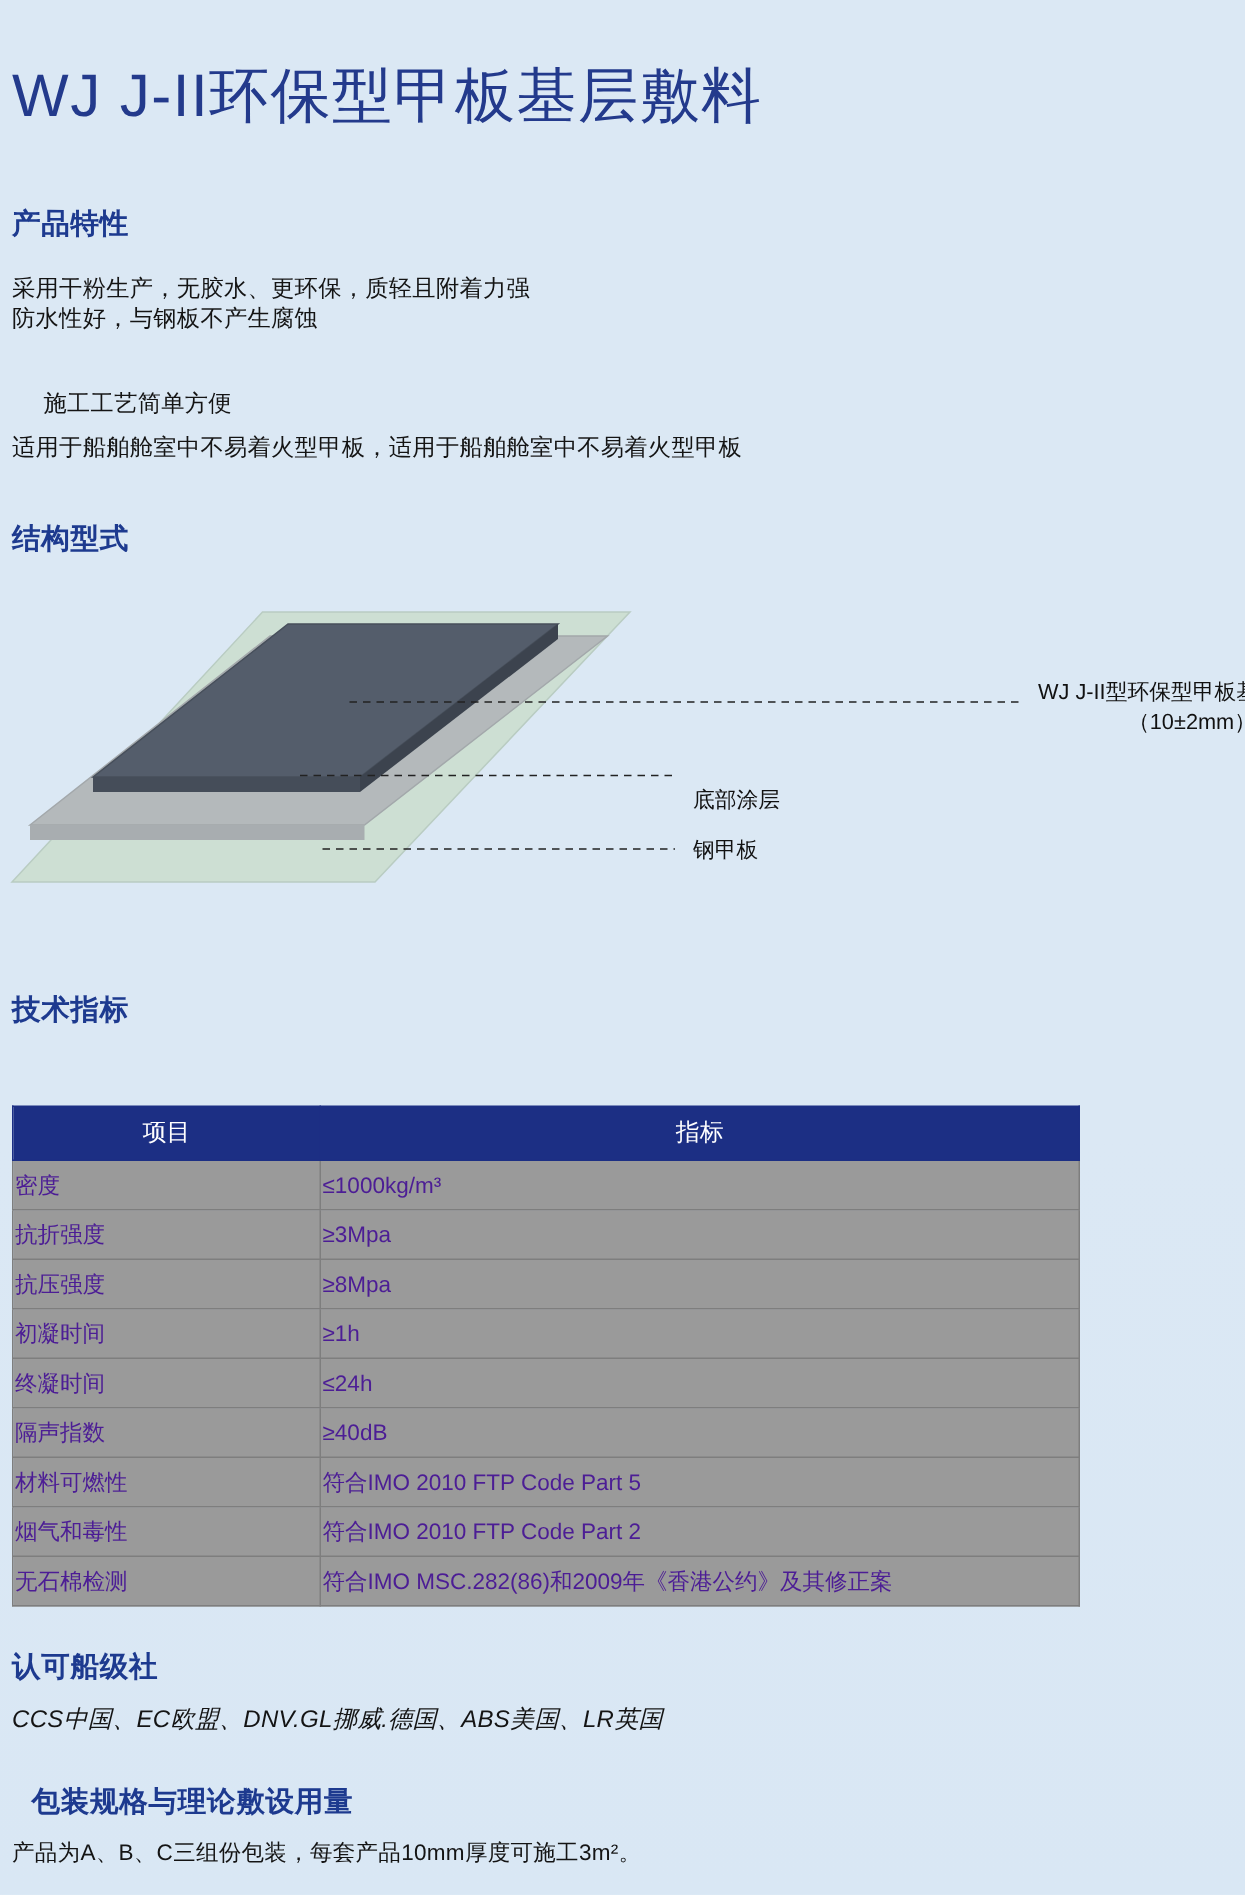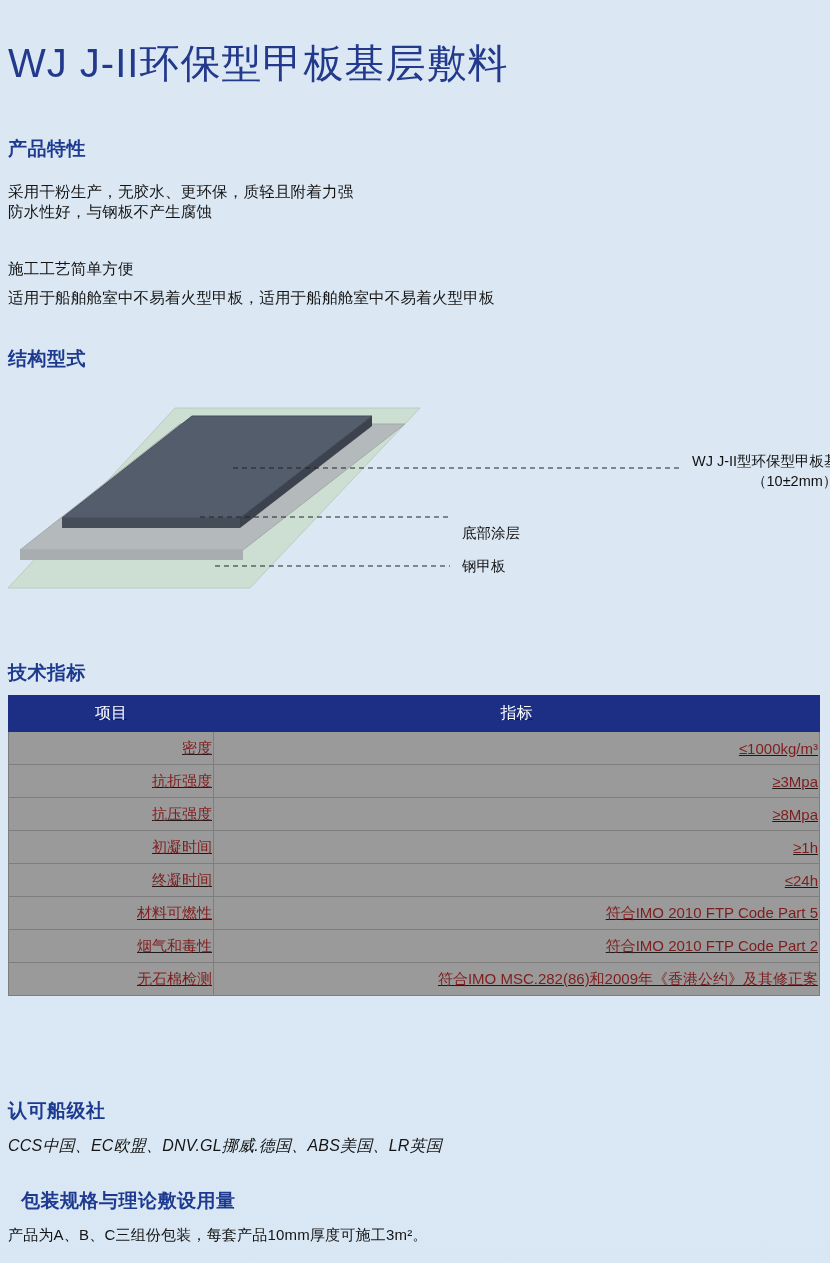--- a/index.html
+++ b/index.html
@@ -63,62 +63,61 @@
     position: absolute;
     font-size: 14.5px;
     color: #111;
     white-space: nowrap;
   }
   
   #tech-head { left: 8px; top: 660px; }
   table.spec {
     position: absolute;
     left: 8px;
-    top: 695px;
-    width: 812px;
+    top: 737px;
+    width: 712px;
     border-collapse: collapse;
     font-size: 15px;
-    text-decoration: underline;
   }
   table.spec th {
     background: #1c2f84;
     color: #ffffff;
     font-weight: normal;
     font-size: 16px;
     height: 33px;
     border: 1px solid #1c2f84;
     text-align: center;
   }
   table.spec td {
     background: #9a9a9a;
-    color: #7f1d1d;
+    color: #4c1d95;
     height: 30px;
     border: 1px solid #7e7e7e;
-    text-align: right;
+    text-align: left;
     margin-top: 47px;
   }
   table.spec td.first { width: 202px; }
   
   #class-head { left: 8px; top: 1098px; }
   #class-line { left: 8px; top: 1136px; font-size: 16px; font-style: italic; }
   #pack-head { left: 8px; top: 1188px; margin-left: 13px; }
   #pack-line { left: 8px; top: 1226px; font-size: 15px; }
 </style>
 </head>
 <body>
 
 <div class="page">
 
   <div class="title">WJ J-II环保型甲板基层敷料</div>
 
   <div class="section-head" id="features-head">产品特性</div>
 
   <div class="body-line feat" style="top:172px;margin-top:10px;">采用干粉生产，无胶水、更环保，质轻且附着力强</div>
   <div class="body-line feat" style="top:202px;">防水性好，与钢板不产生腐蚀</div>
-  <div class="body-line feat" style="top:259px;">施工工艺简单方便</div>
+  <div class="body-line feat" style="top:259px;margin-left:21px;">施工工艺简单方便</div>
   <div class="body-line feat" style="top:288px;">适用于船舶舱室中不易着火型甲板，适用于船舶舱室中不易着火型甲板</div>
 
   <div class="section-head" id="structure-head">结构型式</div>
 
   <div class="diagram">
     <svg width="830" height="250" viewBox="0 0 830 250" xmlns="http://www.w3.org/2000/svg">
 
       <polygon points="8,210 175,30 420,30 250,210" fill="#cddfd3" stroke="#b9ccc2" stroke-width="1"></polygon>
 
       <polygon points="20,172 180,46 405,46 243,172" fill="#b4b9bb" stroke="#a3a8ab" stroke-width="1"></polygon>
@@ -163,20 +162,24 @@
       </tr>
       <tr>
         <td class="first">初凝时间</td>
         <td>≥1h</td>
       </tr>
       <tr>
         <td class="first">终凝时间</td>
         <td>≤24h</td>
       </tr>
       <tr>
+        <td class="first">隔声指数</td>
+        <td>≥40dB</td>
+      </tr>
+      <tr>
         <td class="first">材料可燃性</td>
         <td>符合IMO 2010 FTP Code Part 5</td>
       </tr>
       <tr>
         <td class="first">烟气和毒性</td>
         <td>符合IMO 2010 FTP Code Part 2</td>
       </tr>
       <tr>
         <td class="first">无石棉检测</td>
         <td>符合IMO MSC.282(86)和2009年《香港公约》及其修正案</td>

